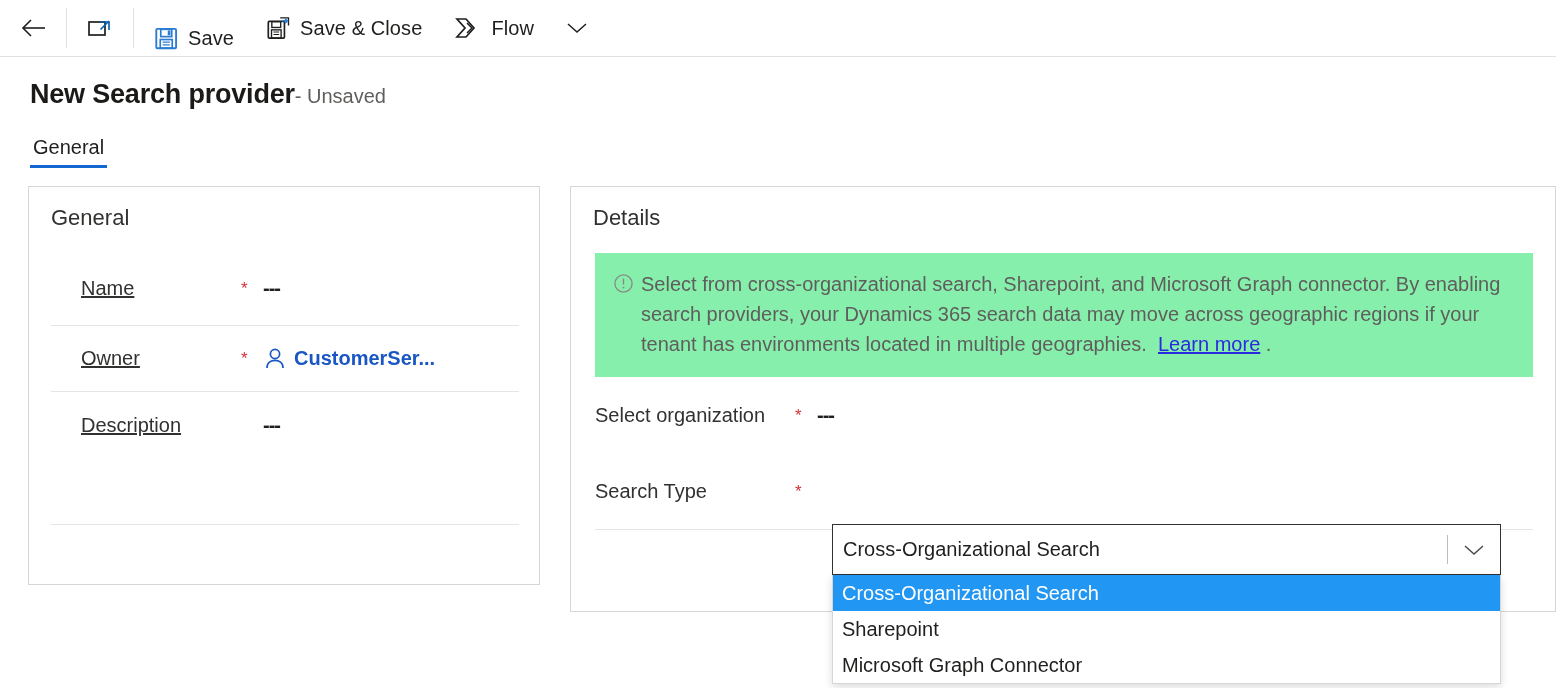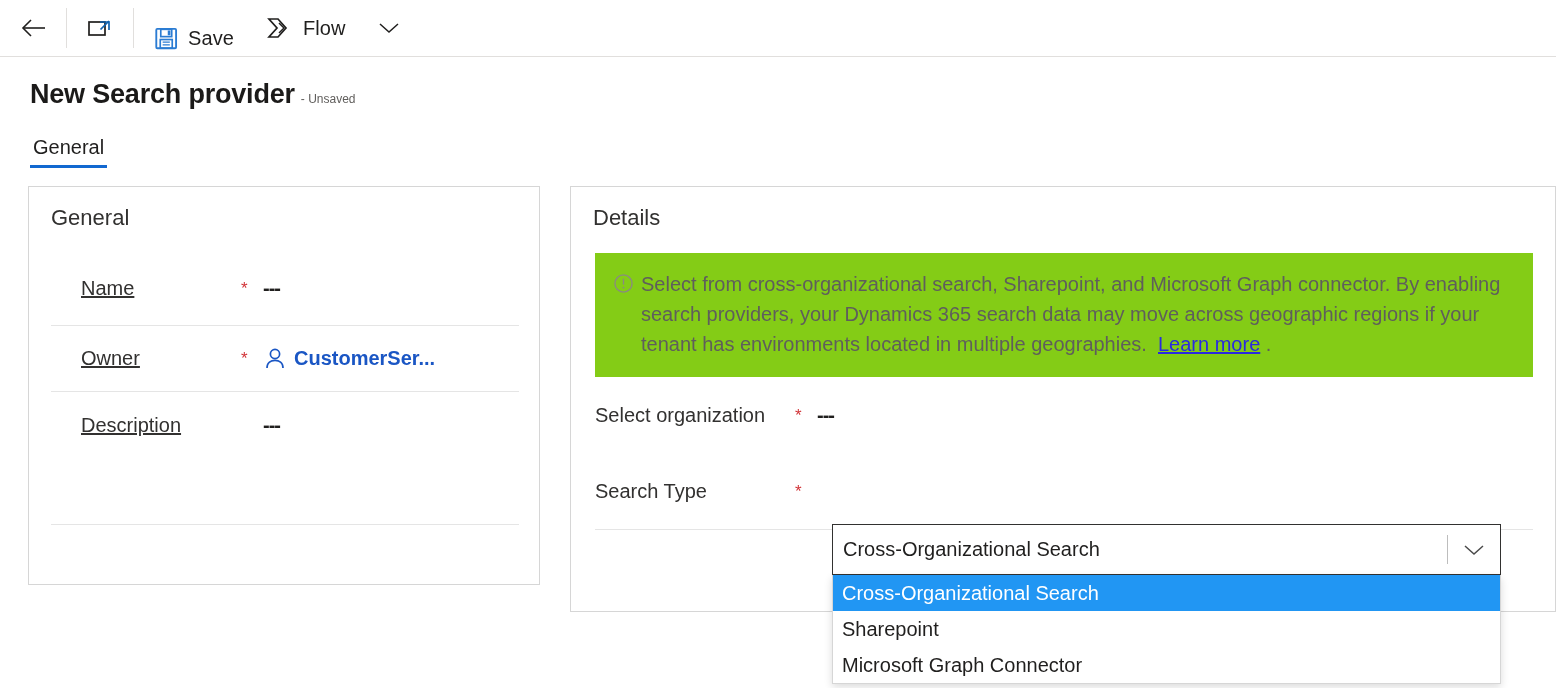--- a/index.html
+++ b/index.html
@@ -56,24 +56,23 @@
     padding: 22px 0 0 30px;
   }
   .page-title {
     font-size: 27px;
     font-weight: bold;
     color: #1b1a19;
     display: inline;
     letter-spacing: -0.2px;
   }
   .page-subtitle {
-    font-size: 12px;
+    font-size: 20px;
     color: #605e5c;
     display: inline;
-    margin-left: 6px;
   }
 
   
   .tab-strip {
     margin: 26px 0 0 30px;
     display: flex;
   }
   .tab {
     font-size: 20px;
     color: #201f1e;
@@ -174,21 +173,21 @@
   .det-fields { padding: 0 0 0 24px; }
   .det-row { height: 76px; width: 938px; display:flex; align-items:center; }
   .det-label { width: 200px; flex: 0 0 200px; font-size: 20px; color:#323130; }
   .det-row-searchtype { border-bottom: 1px solid #e5e5e5; }
   .det-row-last { height: 48px; width: 938px; }
 
   
   .info-banner {
     margin: 22px 0 0 24px;
     width: 938px;
-    background: #84cc16;
+    background: #86efac;
     box-sizing: border-box;
     padding: 16px 20px 18px 18px;
     display: flex;
     align-items: flex-start;
   }
   .info-icon {
     flex: 0 0 22px;
     margin-top: 4px;
   }
   .info-text {
@@ -295,20 +294,33 @@
         <rect x="2.2" y="2.8" width="19" height="18.5" rx="1" fill="none" stroke="#2b7cd3" stroke-width="1.8"></rect>
         <rect x="6.5" y="3.2" width="10.5" height="7" fill="none" stroke="#2b7cd3" stroke-width="1.6"></rect>
         <rect x="13.2" y="4.3" width="2.6" height="4.6" fill="#2b7cd3"></rect>
         <rect x="6" y="13" width="11.5" height="8.3" fill="none" stroke="#2b7cd3" stroke-width="1.6"></rect>
         <path d="M8.3 15.4 H15.2 M8.3 18 H15.2" stroke="#2b7cd3" stroke-width="1.2"></path>
       </svg>
     </span>
     <span class="cmd-label">Save</span>
   </div>
 
+  <div class="cmd-btn" style="padding:0 16px;">
+    <span class="icon-wrap">
+      <svg width="25" height="25" viewBox="0 0 24 24">
+        <rect x="2.2" y="5.2" width="15.5" height="16" rx="1" fill="none" stroke="#201f1e" stroke-width="1.6"></rect>
+        <rect x="5.6" y="5.4" width="8.5" height="5.6" fill="none" stroke="#201f1e" stroke-width="1.3"></rect>
+        <rect x="5.3" y="13.3" width="9.2" height="7.9" fill="none" stroke="#201f1e" stroke-width="1.3"></rect>
+        <path d="M7.2 15.4 H12.6 M7.2 17.7 H12.6" stroke="#201f1e" stroke-width="1"></path>
+        <path d="M13.6 1.8 H21.6 V9" fill="none" stroke="#201f1e" stroke-width="1.3"></path>
+        <path d="M15.2 4.6 H20.2 M18.3 2.6 L20.6 4.7 L18.3 6.8" fill="none" stroke="#2b7cd3" stroke-width="1.5"></path>
+      </svg>
+    </span>
+    <span class="cmd-label">Save &amp; Close</span>
+  </div>
 
 
   <div class="cmd-btn" style="padding:0 14px 0 16px;">
     <span class="icon-wrap">
       <svg width="28" height="26" viewBox="0 0 28 26">
         <path d="M3 4 L12 4 L20 13 L12 22 L3 22 L11 13 Z" fill="none" stroke="#201f1e" stroke-width="1.7"></path>
         <path d="M13 8 L18 13 L13 18" fill="none" stroke="#201f1e" stroke-width="1.5"></path>
       </svg>
     </span>
     <span class="cmd-label">Flow</span>

